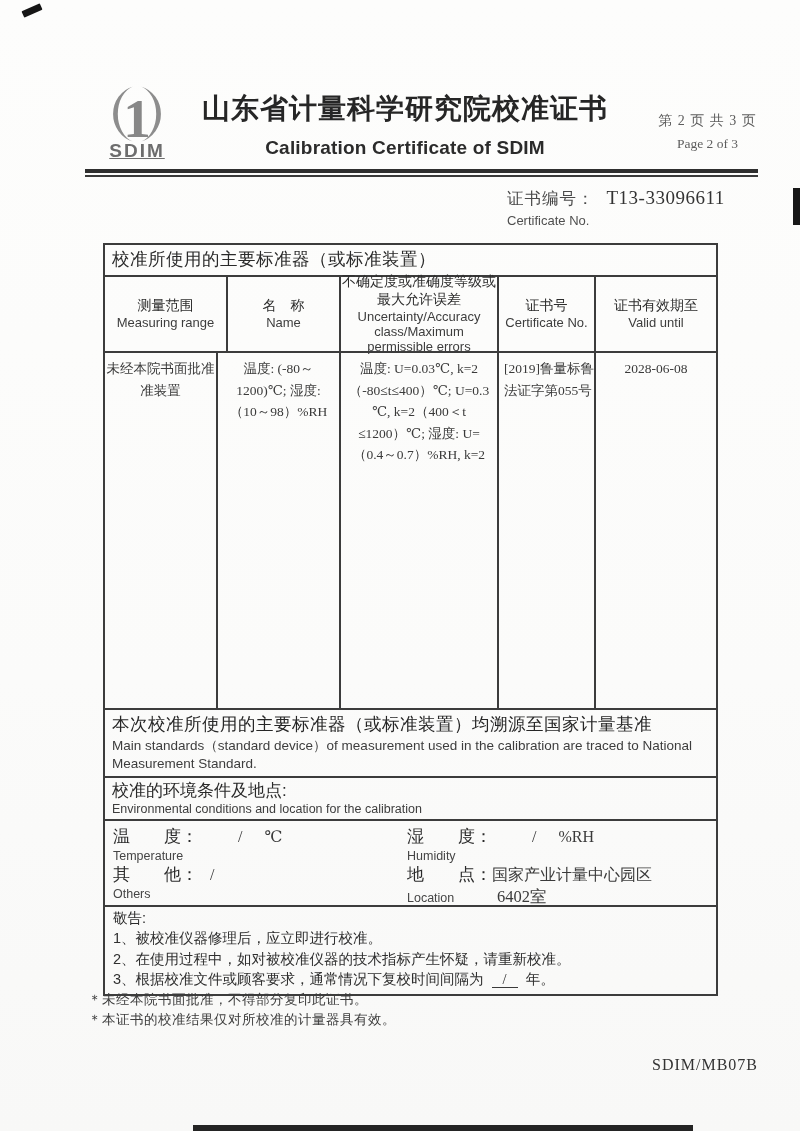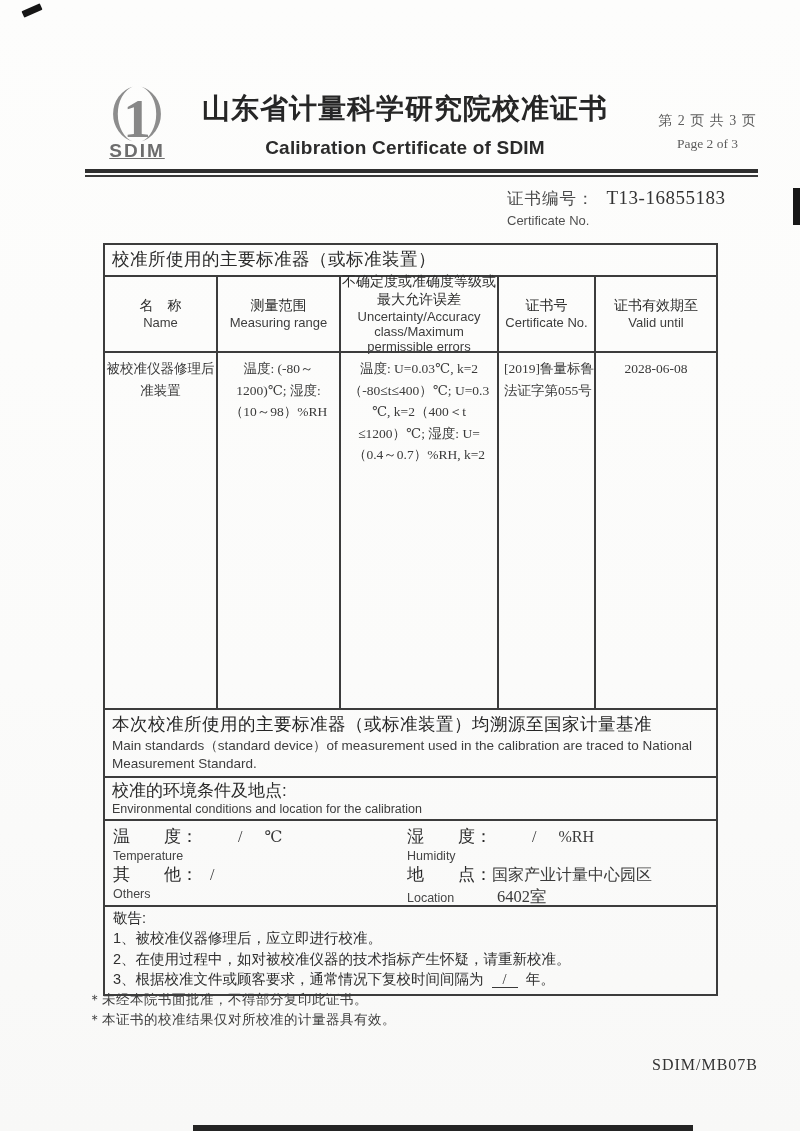--- a/index.html
+++ b/index.html
@@ -127,59 +127,59 @@
   </div>
 
   <div class="rule-wrap">
     <div class="rule-thick"></div>
     <div class="rule-thin"></div>
   </div>
 
   <div class="certno">
     <div class="row1">
       <span class="lbl-zh">证书编号：</span>
-      <span class="num">T13-16855183</span>
+      <span class="num">T13-33096611</span>
     </div>
     <div class="lbl-en">Certificate No.</div>
   </div>
 
   <div class="table">
 
     <div class="trow sec-head">
       <div class="zh sans">校准所使用的主要标准器（或标准装置）</div>
     </div>
 
     <div class="trow cols sans">
+      <div class="cell c2">
+        <div class="zh preline">测量范围</div>
+        <div class="en preline">Measuring range</div>
+      </div>
       <div class="cell c1">
         <div class="zh preline">名　称</div>
         <div class="en preline">Name</div>
-      </div>
-      <div class="cell c2">
-        <div class="zh preline">测量范围</div>
-        <div class="en preline">Measuring range</div>
       </div>
       <div class="cell c3">
         <div class="zh preline">不确定度或准确度等级或
 最大允许误差</div>
         <div class="en preline">Uncertainty/Accuracy
 class/Maximum
 permissible errors</div>
       </div>
       <div class="cell c4">
         <div class="zh preline">证书号</div>
         <div class="en preline">Certificate No.</div>
       </div>
       <div class="cell c5">
         <div class="zh preline">证书有效期至</div>
         <div class="en preline">Valid until</div>
       </div>
     </div>
 
     <div class="trow body-row">
-      <div class="cell c1 preline">被校准仪器修理后
+      <div class="cell c1 preline">未经本院书面批准
 准装置</div>
       <div class="cell c2 preline">温度: (-80～
 1200)℃; 湿度:
 （10～98）%RH</div>
       <div class="cell c3 preline">温度: U=0.03℃, k=2
 （-80≤t≤400）℃; U=0.3
 ℃, k=2（400＜t
 ≤1200）℃; 湿度: U=
 （0.4～0.7）%RH, k=2</div>
       <div class="cell c4 preline left">[2019]鲁量标鲁

